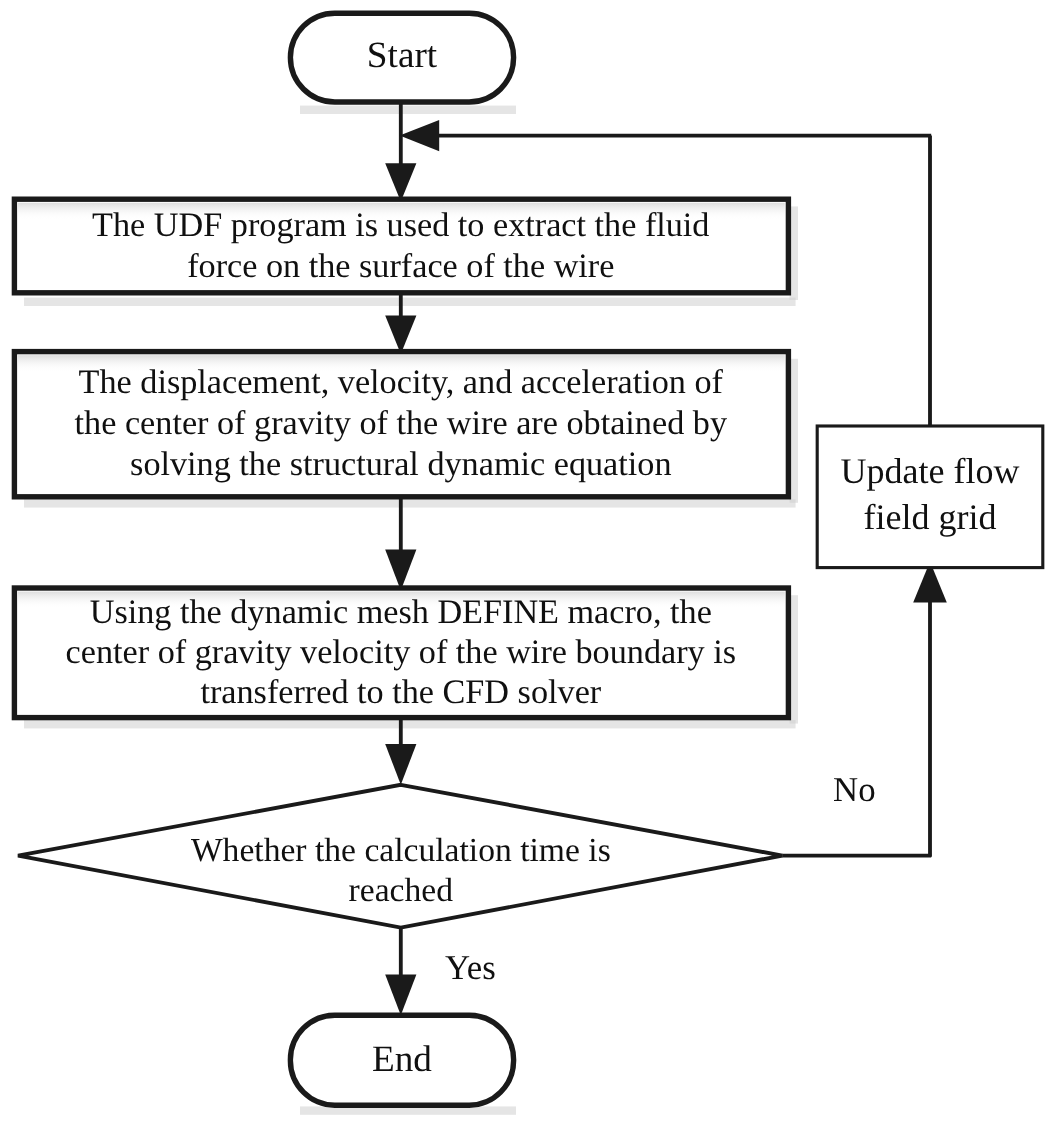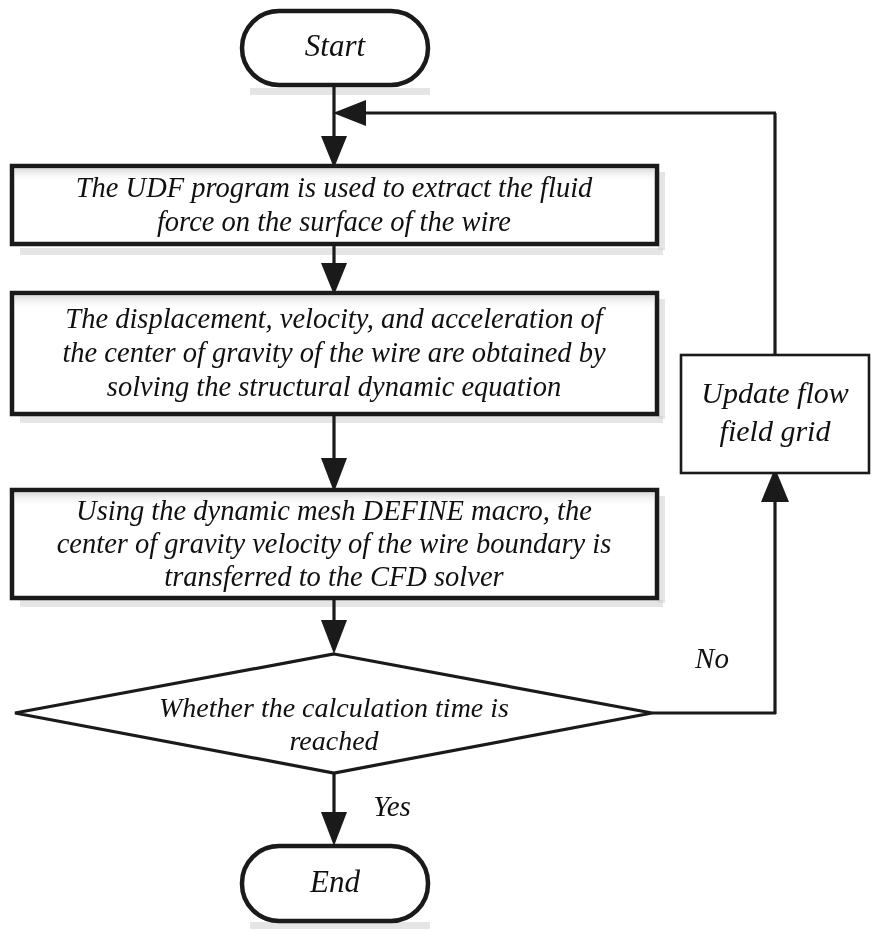--- a/index.html
+++ b/index.html
@@ -10,21 +10,20 @@
   body {
     width: 872px;
     height: 938px;
     font-family: "Liberation Serif", "DejaVu Serif", serif;
     overflow: hidden;
   }
   #flowchart-root {
     position: relative;
     width: 872px;
     height: 938px;
-    font-style: italic;
   }
   svg.diagram {
     display: block;
     width: 872px;
     height: 938px;
   }
   .node-shape {
     fill: #ffffff;
     stroke: #1a1a1a;
   }

